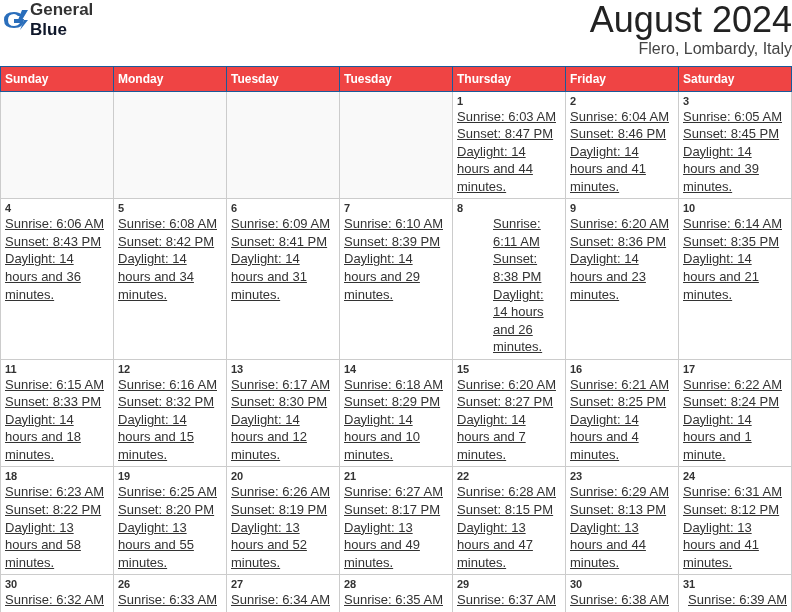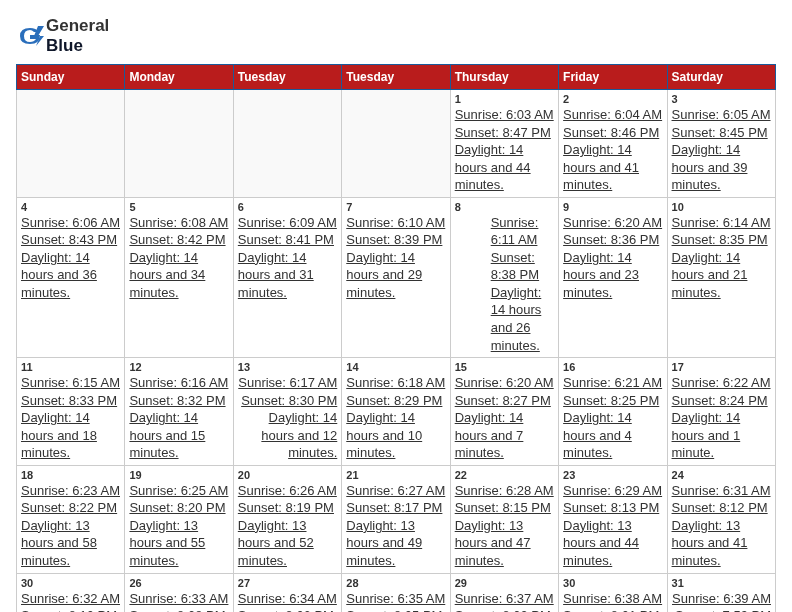--- a/index.html
+++ b/index.html
@@ -6,21 +6,20 @@
     body {
       font-family: Arial, sans-serif;
       background: #fff;
       width: 792px;
       height: 612px;
       overflow: hidden;
     }
     .page {
       width: 792px;
       height: 612px;
-      padding: 16px;
       display: flex;
       flex-direction: column;
     }
     .header {
       display: flex;
       align-items: flex-start;
       justify-content: space-between;
       margin-bottom: 8px;
     }
     .logo {
@@ -46,21 +45,21 @@
       color: #444;
     }
     .calendar {
       flex: 1;
       border: 1px solid #ccc;
       border-collapse: collapse;
       width: 100%;
       table-layout: fixed;
     }
     .calendar th {
-      background: #b91c1c;
+      background: #ef4444;
       color: #fff;
       font-size: 12px;
       font-weight: bold;
       padding: 5px 4px;
       border: 1px solid #1a5a9a;
       text-align: left;
     }
     .calendar td {
       border: 1px solid #ccc;
       vertical-align: top;
@@ -93,20 +92,24 @@
     <div class="logo">
       <svg class="logo-icon" viewBox="0 0 28 28">
         <path d="M4 14 Q4 6 14 6 Q20 6 23 10 L18 10 Q16 8 14 8 Q8 8 8 14 Q8 20 14 20 Q18 20 20 17 L14 17 L14 13 L24 13 Q24 22 14 22 Q4 22 4 14Z" fill="#2a6ebb"></path>
         <path d="M22 4 L28 4 L22 14 L28 14 L20 24 L24 14 L18 14Z" fill="#2a6ebb"></path>
       </svg>
       <div>
         <span style="font-size:17px;font-weight:bold;color:#333;">General</span><br>
         <span style="font-size:17px;font-weight:bold;color:#0f172a;">Blue</span>
       </div>
     </div>
+    <div class="title-block">
+      <div class="month-year">August 2024</div>
+      <div class="location">Flero, Lombardy, Italy</div>
+    </div>
   </div>
 
   <table class="calendar">
     <thead>
       <tr>
 
       <th>Sunday</th>
           <th>Monday</th>
           <th>Tuesday</th>
           <th>Tuesday</th>
@@ -193,21 +196,21 @@
 Daylight: 14 hours and 18 minutes.</div>
           </td>
           <td>
             <span class="day-num">12</span>
             <div class="day-info" style="white-space: pre-line;">Sunrise: 6:16 AM
 Sunset: 8:32 PM
 Daylight: 14 hours and 15 minutes.</div>
           </td>
           <td>
             <span class="day-num">13</span>
-            <div class="day-info" style="white-space: pre-line; text-align: right;">Sunrise: 6:17 AM
+            <div class="day-info" style="white-space: pre-line;">Sunrise: 6:17 AM
 Sunset: 8:30 PM
 Daylight: 14 hours and 12 minutes.</div>
           </td>
           <td>
             <span class="day-num">14</span>
             <div class="day-info" style="white-space: pre-line;">Sunrise: 6:18 AM
 Sunset: 8:29 PM
 Daylight: 14 hours and 10 minutes.</div>
           </td>
           <td>

